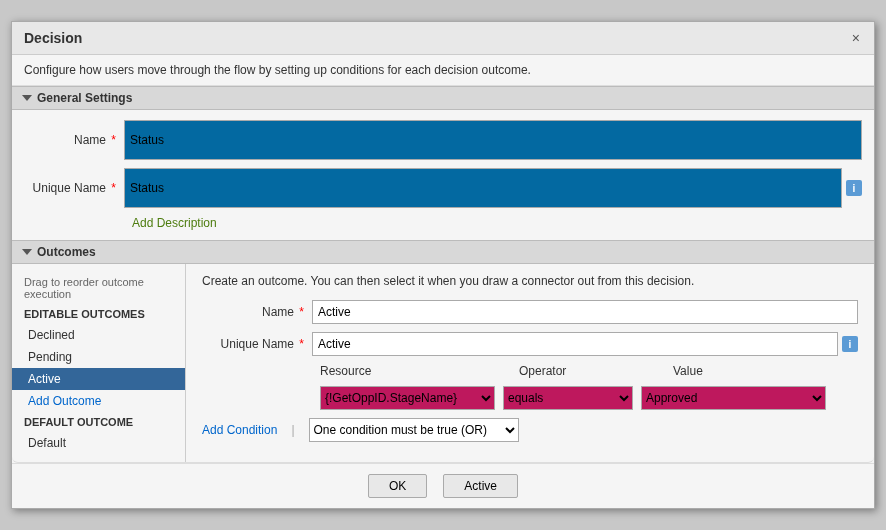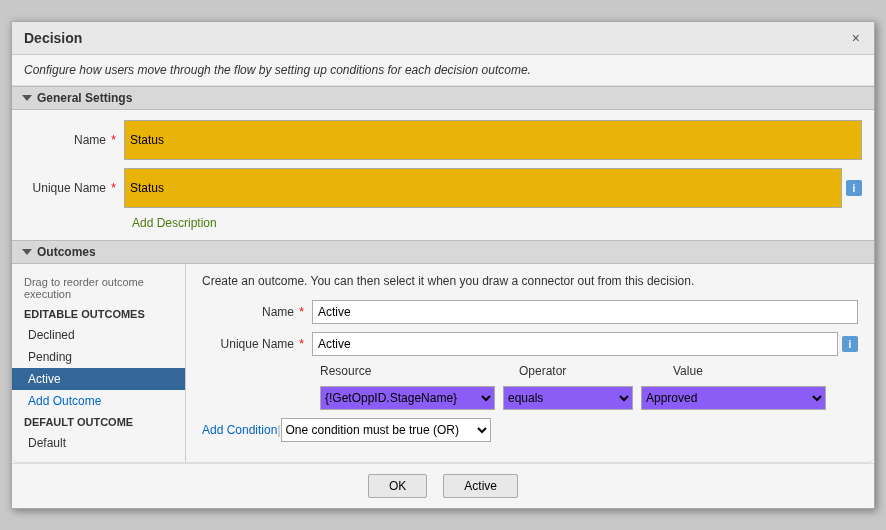--- a/index.html
+++ b/index.html
@@ -39,21 +39,20 @@
       cursor: pointer;
       color: #555;
       padding: 0 2px;
     }
     .dialog-subtitle {
       padding: 8px 12px;
       color: #333;
       font-size: 12px;
       background: #f5f5f5;
       border-bottom: 1px solid #ddd;
-      font-style: italic;
     }
     .section-header {
       background: #d8d8d8;
       padding: 4px 10px;
       font-size: 12px;
       font-weight: bold;
       color: #333;
       display: flex;
       align-items: center;
       gap: 5px;
@@ -87,21 +86,21 @@
     .required {
       color: red;
       margin-left: 2px;
     }
     .form-input {
       flex: 1;
       height: 24px;
       border: 1px solid #aaa;
       padding: 19px 5px;
       font-size: 12px;
-      background: #eab308;
+      background: #0369a1;
     }
     .info-icon {
       display: inline-flex;
       align-items: center;
       justify-content: center;
       width: 16px;
       height: 16px;
       background: #5b9bd5;
       color: white;
       font-size: 10px;
@@ -203,30 +202,30 @@
     }
     .cond-col {
       display: flex;
       flex-direction: column;
       gap: 2px;
     }
     .cond-select {
       height: 24px;
       border: 1px solid #aaa;
       font-size: 12px;
-      background: #8b5cf6;
+      background: #be185d;
       cursor: pointer;
     }
     .resource-select { width: 175px; }
     .operator-select { width: 130px; }
     .value-select { width: 185px; }
     .add-condition-row {
       display: flex;
       align-items: center;
-      gap: 0;
+      gap: 14px;
       margin-top: 4px;
     }
     .add-condition-link {
       color: #0066cc;
       cursor: pointer;
       font-size: 12px;
       text-decoration: none;
     }
     .separator {
       color: #aaa;

